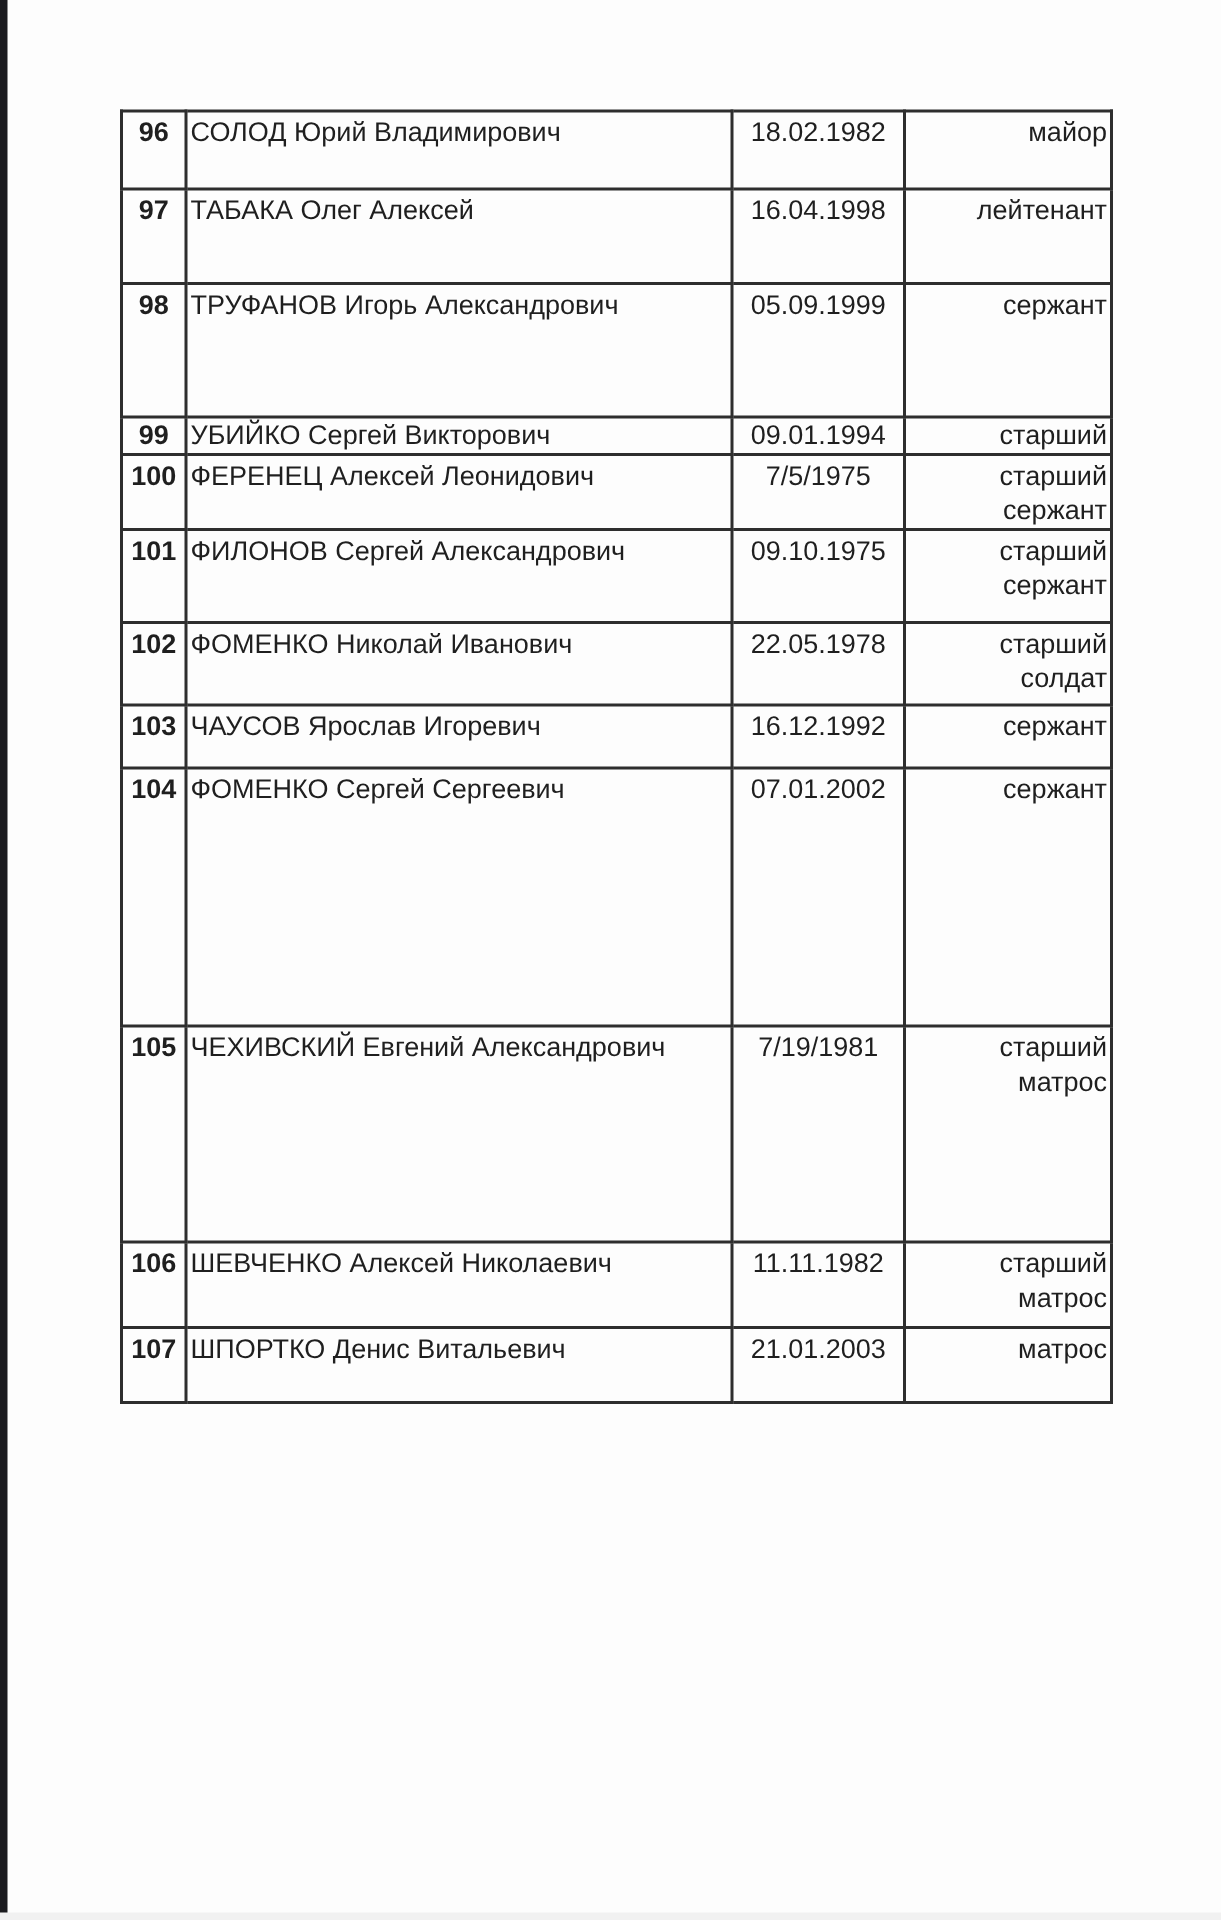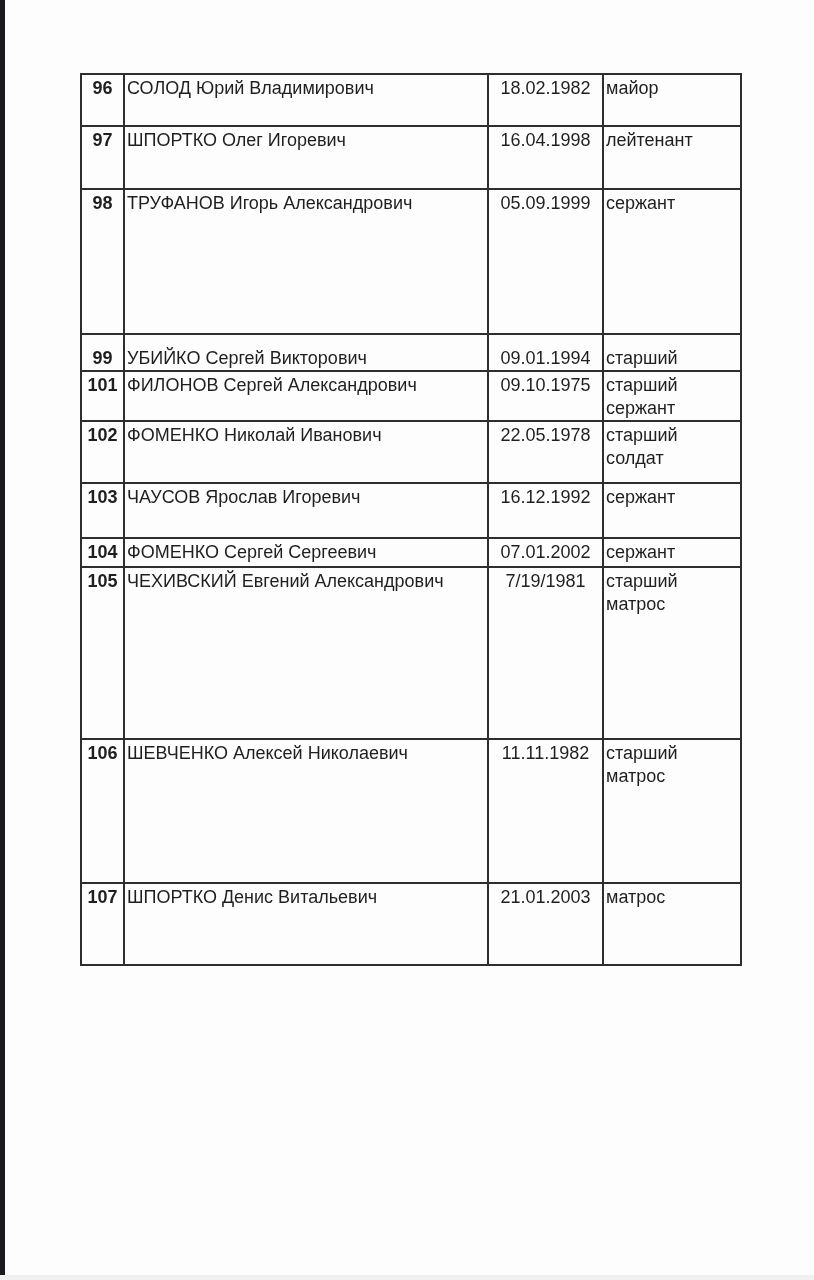--- a/index.html
+++ b/index.html
@@ -49,39 +49,39 @@
     font-size: 19px;
   }
   td.cell-name {
     text-align: left;
     padding-left: 4px;
   }
   td.cell-date {
     text-align: center;
   }
   td.cell-rank {
-    text-align: left;
+    text-align: right;
     white-space: pre-line;
     line-height: 26px;
   }
   
   table.roster tr:nth-child(1)  { height: 52px; }
   table.roster tr:nth-child(2)  { height: 63px; }
-  table.roster tr:nth-child(3)  { height: 145px; }
+  table.roster tr:nth-child(3)  { height: 89px; }
   table.roster tr:nth-child(4)  { height: 25px; }
   table.roster tr:nth-child(5)  { height: 45px; }
   table.roster tr:nth-child(6)  { height: 62px; }
   table.roster tr:nth-child(7)  { height: 55px; }
-  table.roster tr:nth-child(8)  { height: 29px; margin-left: 24px; }
+  table.roster tr:nth-child(8)  { height: 42px; margin-left: 24px; }
   table.roster tr:nth-child(9)  { height: 172px; }
   table.roster tr:nth-child(10) { height: 144px; margin-left: 32px; }
-  table.roster tr:nth-child(11) { height: 82px; }
+  table.roster tr:nth-child(11) { height: 57px; }
   table.roster tr:nth-child(12) { height: 50px; }
   
-  table.roster tr:nth-child(4) td { padding-top: 12px; }
+  table.roster tr:nth-child(4) td { padding-top: 0; }
   table.roster tr:nth-child(4) td.cell-rank { line-height: 23px; }
 </style>
 </head>
 <body>
 
 <div class="left-edge-bar"></div>
 <div class="bottom-strip"></div>
 
 <div>
   <table class="roster">
@@ -93,35 +93,42 @@
     </colgroup>
     <tbody id="roster-body">
         <tr>
           <td class="cell-num">96</td>
           <td class="cell-name">СОЛОД Юрий Владимирович</td>
           <td class="cell-date">18.02.1982</td>
           <td class="cell-rank">майор</td>
         </tr>
         <tr>
           <td class="cell-num">97</td>
-          <td class="cell-name">ШПОРТКО Олег Игоревич</td>
+          <td class="cell-name">ТАБАКА Олег Алексей</td>
           <td class="cell-date">16.04.1998</td>
           <td class="cell-rank">лейтенант</td>
         </tr>
         <tr>
           <td class="cell-num">98</td>
           <td class="cell-name">ТРУФАНОВ Игорь Александрович</td>
           <td class="cell-date">05.09.1999</td>
           <td class="cell-rank">сержант</td>
         </tr>
         <tr>
           <td class="cell-num">99</td>
           <td class="cell-name">УБИЙКО Сергей Викторович</td>
           <td class="cell-date">09.01.1994</td>
           <td class="cell-rank">старший</td>
+        </tr>
+        <tr>
+          <td class="cell-num">100</td>
+          <td class="cell-name">ФЕРЕНЕЦ Алексей Леонидович</td>
+          <td class="cell-date">7/5/1975</td>
+          <td class="cell-rank">старший
+сержант</td>
         </tr>
         <tr>
           <td class="cell-num">101</td>
           <td class="cell-name">ФИЛОНОВ Сергей Александрович</td>
           <td class="cell-date">09.10.1975</td>
           <td class="cell-rank">старший
 сержант</td>
         </tr>
         <tr>
           <td class="cell-num">102</td>

